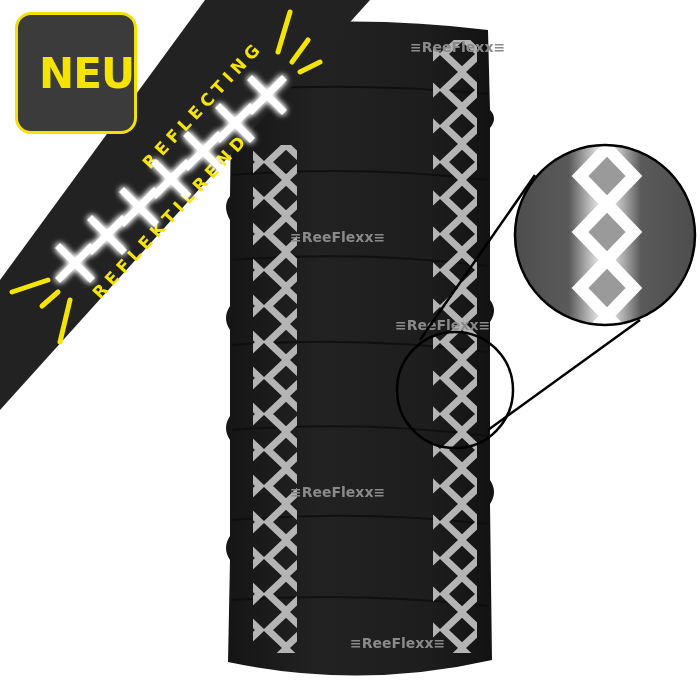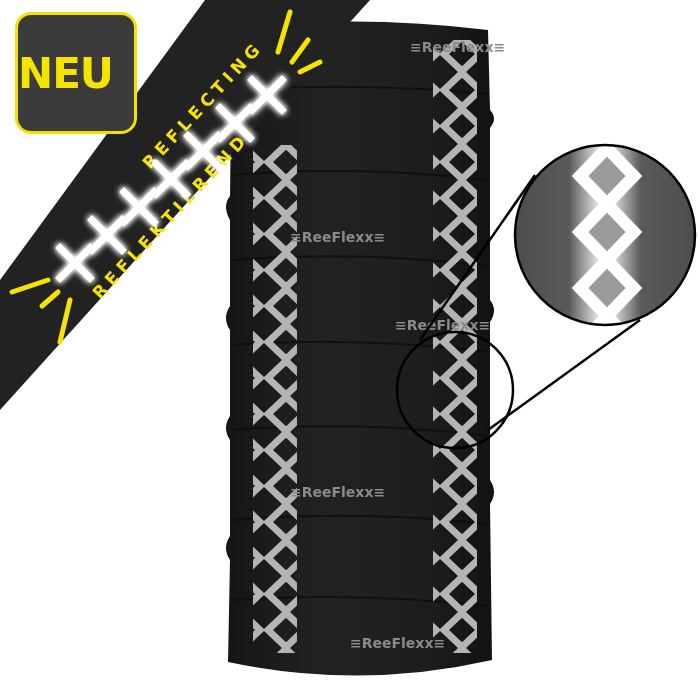--- a/index.html
+++ b/index.html
@@ -1,21 +1,21 @@
 <!DOCTYPE html>
 <html><head>
 <meta charset="utf-8">
 <style>
   html, body { margin:0; padding:0; background:#ffffff; }
   body { width:700px; height:700px; position:relative; overflow:hidden; font-family:"DejaVu Sans", sans-serif; }
   .stage { position:absolute; left:0; top:0; width:672px; height:700px; }
   .neu-badge {
     position:absolute; left:15px; top:12px; width:122px; height:122px;
     background:#3b3b3b; border:3px solid #f3e100; border-radius:16px; box-sizing:border-box;
-    display:flex; align-items:center; justify-content:flex-start;
+    display:flex; align-items:center; justify-content:flex-end;
   }
   .neu-badge span {
     color:#f5e400; font-family:"DejaVu Sans", sans-serif; font-weight:bold; font-size:42px; letter-spacing:-1px;
   }
   svg { position:absolute; left:0; top:0; }
   .banner-text { font-family:"DejaVu Sans", sans-serif; font-weight:bold; fill:#f5e400; letter-spacing:5px; }
   .logo-text { font-family:"DejaVu Sans", sans-serif; font-weight:bold; fill:#8a8a8a; }
 </style>
 </head>
 <body>

